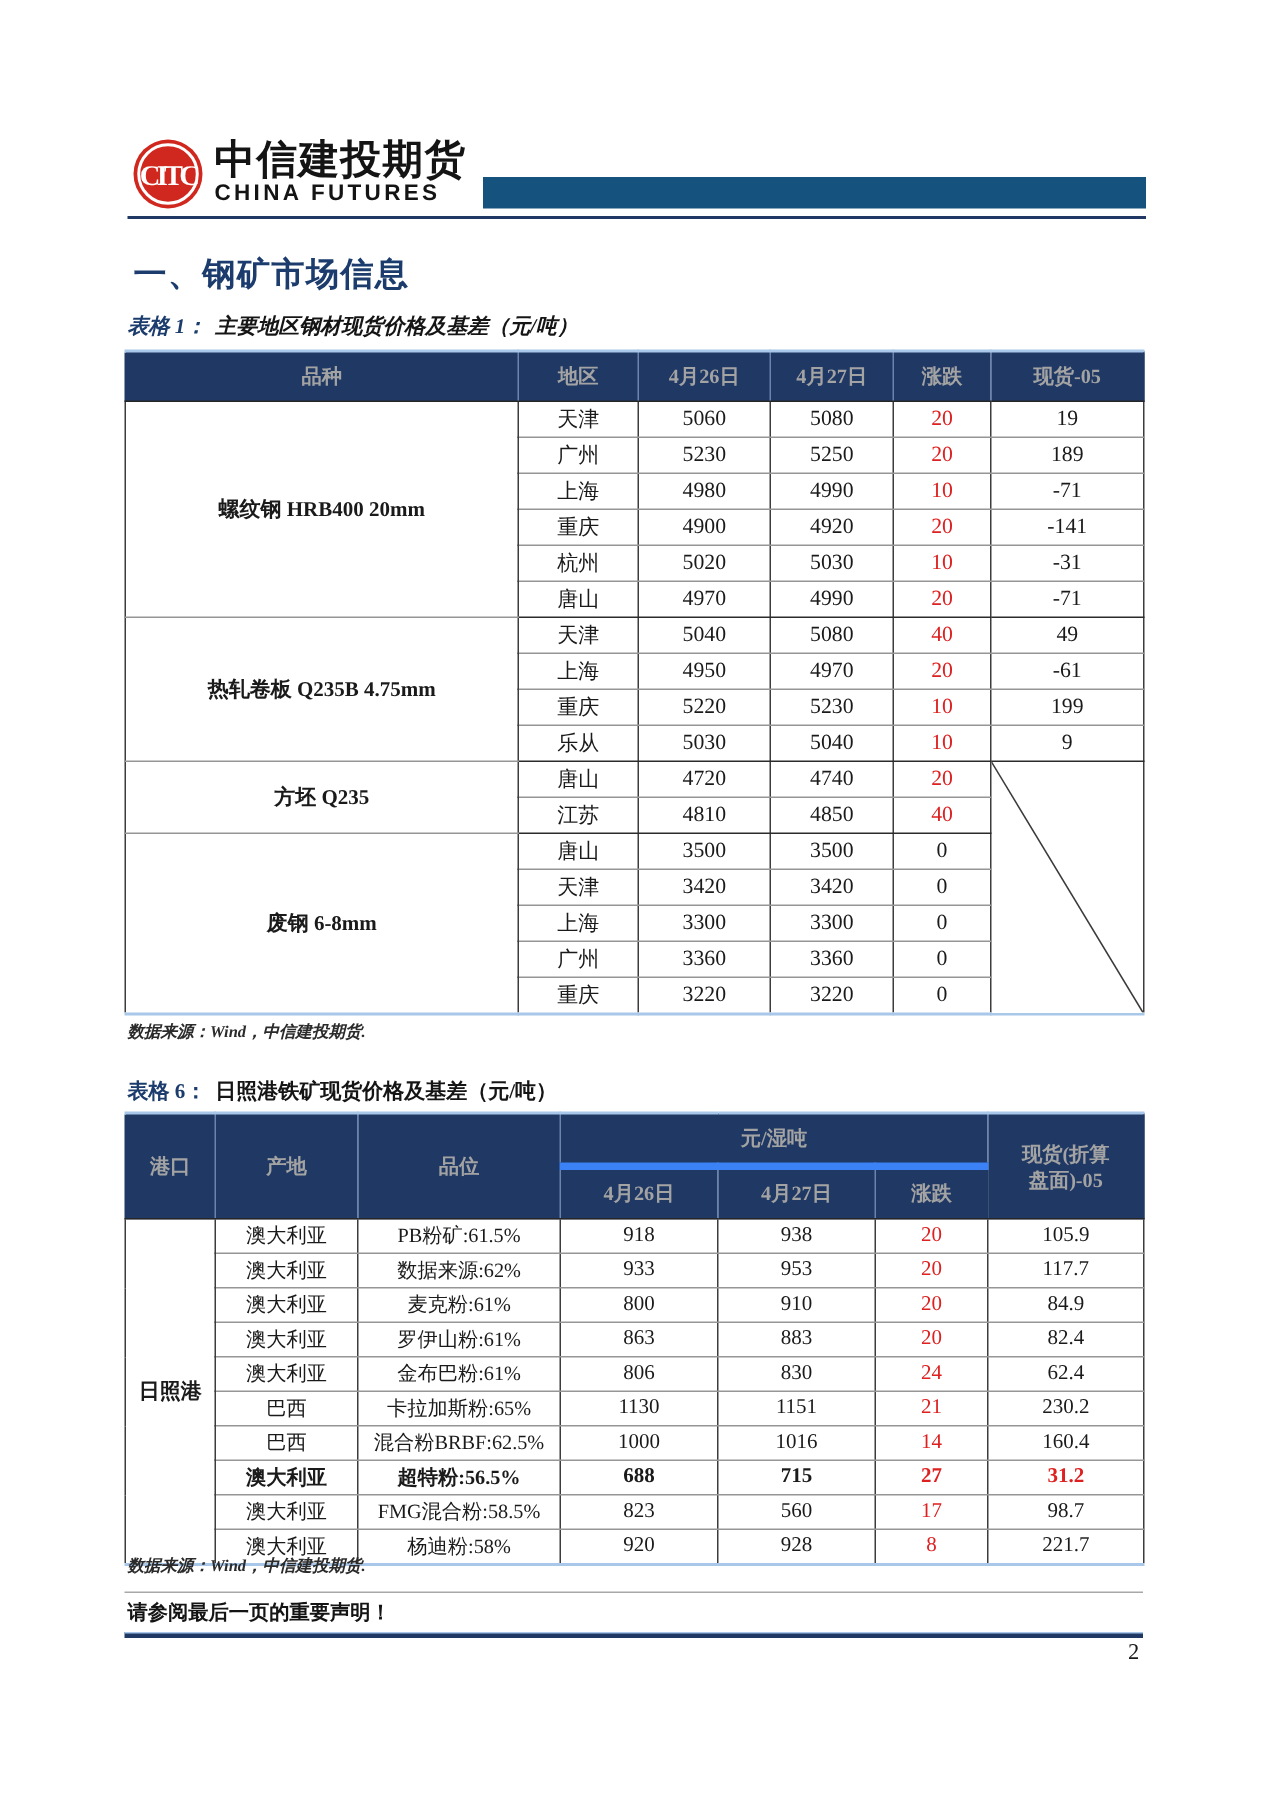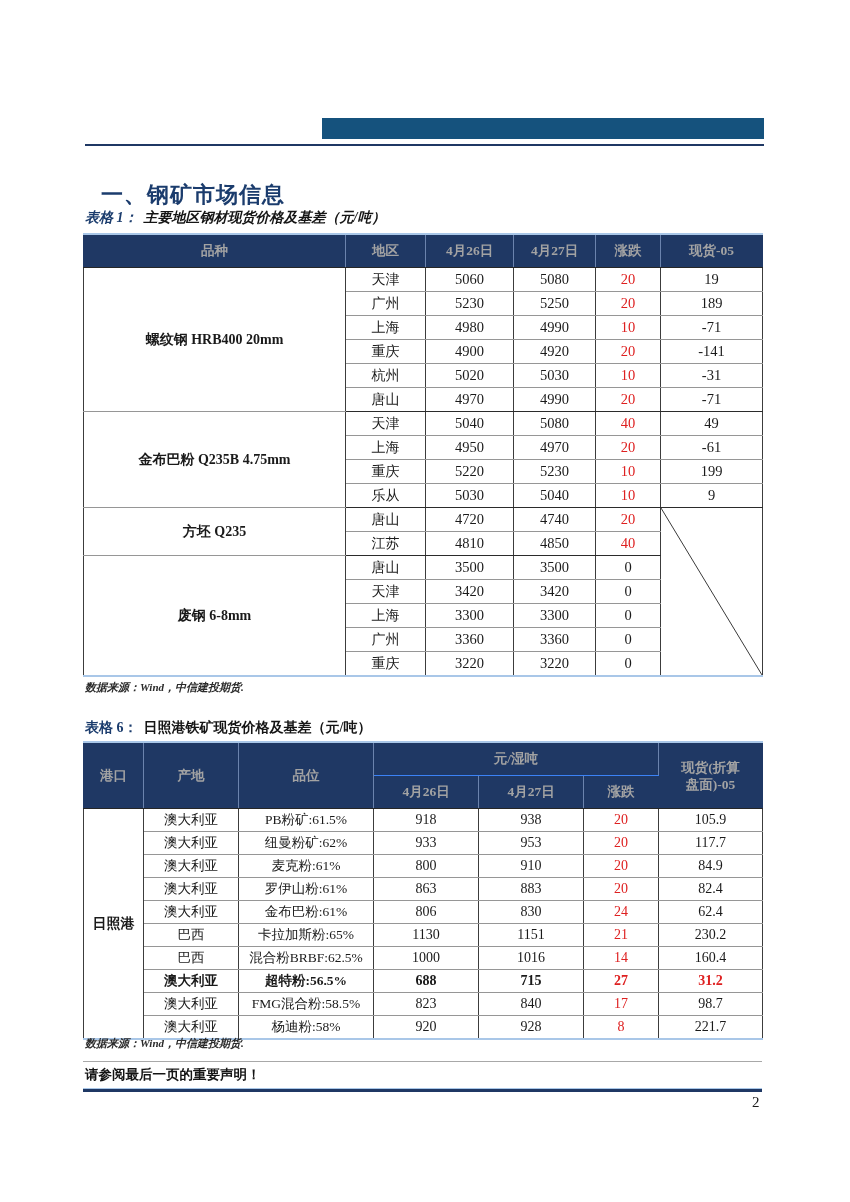--- a/index.html
+++ b/index.html
@@ -11,42 +11,42 @@
   
   .logo-block{position:absolute; left:88px; top:92px; display:flex; align-items:flex-start;}
   .logo-mark{width:48px; height:48px; flex:0 0 auto;}
   .logo-text{margin-left:7px;}
   .logo-cn{font-family:"Liberation Sans","DejaVu Sans",sans-serif; font-weight:bold; font-size:27px; line-height:28px; letter-spacing:1px; color:#141414;}
   .logo-en{font-family:"Liberation Sans","DejaVu Sans",sans-serif; font-weight:bold; font-size:15px; line-height:17px; letter-spacing:2.2px; color:#141414;}
   .header-bar{position:absolute; left:322px; top:118px; width:442px; height:21px; background:var(--bar-blue,#15527D);}
   .header-rule{position:absolute; left:85px; top:144px; width:679px; height:2px; background:var(--navy,#1F3864);}
   
   .section-title{
-    position:absolute; left:85px; top:164px; margin:16px;
+    position:absolute; left:85px; top:164px; margin:4px;
     font-family:"Liberation Sans","DejaVu Sans",sans-serif;
     font-size:22px; font-weight:bold; color:var(--title-blue,#1B3C6D); letter-spacing:1px;
   }
   
   .caption{position:absolute; left:85px; font-size:14px; font-weight:bold; color:#151515;}
   .caption .cap-label{color:var(--title-blue,#1B3C6D); margin-right:6px;}
   .caption-1{top:209px;font-style:italic;} .caption-2{top:719px;}
   .source{position:absolute; left:85px; font-size:11px; font-weight:bold; font-style:italic; color:#2b2b2b;}
   .source-1{top:680px;} .source-2{top:1036px;}
   
   .tbl{border-collapse:collapse; table-layout:fixed; position:absolute; left:83px; width:679px;
        border-top:2px solid var(--light-blue,#A9C7E8); border-bottom:2px solid var(--light-blue,#A9C7E8);}
   .tbl-1{top:233px;} .tbl-2{top:741px;}
   .tbl th{
     background:var(--navy,#1F3864); color:#a3a3a3; font-weight:bold; font-size:13.5px;
     border-right:1px solid #6b83ad; border-bottom:1.5px solid #262626; padding:2px; text-align:center;
   }
   .tbl th:last-child{border-right:1px solid var(--navy,#1F3864);}
   .tbl-1 th{height:28px;}
   .tbl-2 thead tr th{height:28px;}
-  .tbl-2 th.unit-h{border-bottom:1px solid #3b82f6;}
+  .tbl-2 th.unit-h{border-bottom:5px solid #3b82f6;}
   .tbl-2 th.basis-h{white-space:pre-line; line-height:17px;}
   .tbl td{
     padding:0; text-align:center; vertical-align:middle; font-size:14px;
     border-right:1px solid #3c3c3c; border-bottom:1px solid #969696; background:#ffffff;
   }
   .tbl td:first-child, .tbl th:first-child{border-left:1px solid #3c3c3c;}
   .tbl th:first-child{border-left:1px solid var(--navy,#1F3864);}
   .tbl-1 td{height:23px;} .tbl-2 td{height:22px; font-size:13.5px;}
   .tbl tr.group-end td, .tbl tbody tr:last-child td{border-bottom:1.5px solid #2b2b2b;}
   .tbl td.variety, .tbl td.port{font-weight:bold; font-size:14px;}
@@ -61,20 +61,33 @@
   .footer-note{position:absolute; left:85px; top:1066px; font-size:13.5px; font-weight:bold; color:#141414;}
   .footer-blueline{position:absolute; left:83px; top:1088px; width:679px; height:3px;
                    background:var(--navy,#1F3864); border-top:1px solid var(--light-blue,#A9C7E8);}
   .page-num{position:absolute; left:752px; top:1094px; font-size:15px; color:#1a1a1a;}
 </style>
 </head>
 <body>
 
 <div class="page">
 
+  <div class="logo-block">
+    <div class="logo-mark">
+      <svg viewBox="0 0 48 48" width="48" height="48">
+        <circle cx="24" cy="24" r="23" fill="#D0281F"></circle>
+        <circle cx="24" cy="24" r="19.5" fill="none" stroke="#ffffff" stroke-width="2"></circle>
+        <text x="24" y="31" text-anchor="middle" font-family="Liberation Serif, serif" font-size="19" font-weight="bold" letter-spacing="-2.5" fill="#ffffff">CITC</text>
+      </svg>
+    </div>
+    <div class="logo-text">
+      <div class="logo-cn">中信建投期货</div>
+      <div class="logo-en">CHINA FUTURES</div>
+    </div>
+  </div>
   <div class="header-bar"></div>
   <div class="header-rule"></div>
 
   <h1 class="section-title">一、钢矿市场信息</h1>
 
   <div class="caption caption-1">
     <span class="cap-label">表格 1：</span><span>主要地区钢材现货价格及基差（元/吨）</span>
   </div>
 
   <table class="tbl tbl-1">
@@ -134,21 +147,21 @@
           <td class="num">-31</td>
         </tr>
         <tr class="group-end">
           <td>唐山</td>
           <td class="num">4970</td>
           <td class="num">4990</td>
           <td class="num red">20</td>
           <td class="num">-71</td>
         </tr>
         <tr>
-          <td class="variety" rowspan="4">金布巴粉 Q235B 4.75mm</td>
+          <td class="variety" rowspan="4">热轧卷板 Q235B 4.75mm</td>
           <td>天津</td>
           <td class="num">5040</td>
           <td class="num">5080</td>
           <td class="num red">40</td>
           <td class="num">49</td>
         </tr>
         <tr>
           <td>上海</td>
           <td class="num">4950</td>
           <td class="num">4970</td>
@@ -256,21 +269,21 @@
           <td class="port" rowspan="10">日照港</td>
           <td>澳大利亚</td>
           <td>PB粉矿:61.5%</td>
           <td class="num">918</td>
           <td class="num">938</td>
           <td class="num red">20</td>
           <td class="num">105.9</td>
         </tr>
         <tr>
           <td>澳大利亚</td>
-          <td>纽曼粉矿:62%</td>
+          <td>数据来源:62%</td>
           <td class="num">933</td>
           <td class="num">953</td>
           <td class="num red">20</td>
           <td class="num">117.7</td>
         </tr>
         <tr>
           <td>澳大利亚</td>
           <td>麦克粉:61%</td>
           <td class="num">800</td>
           <td class="num">910</td>
@@ -314,21 +327,21 @@
           <td class="b">超特粉:56.5%</td>
           <td class="num b">688</td>
           <td class="num b">715</td>
           <td class="num red b">27</td>
           <td class="num red b">31.2</td>
         </tr>
         <tr>
           <td>澳大利亚</td>
           <td>FMG混合粉:58.5%</td>
           <td class="num">823</td>
-          <td class="num">840</td>
+          <td class="num">560</td>
           <td class="num red">17</td>
           <td class="num">98.7</td>
         </tr>
         <tr>
           <td>澳大利亚</td>
           <td>杨迪粉:58%</td>
           <td class="num">920</td>
           <td class="num">928</td>
           <td class="num red">8</td>
           <td class="num">221.7</td>

